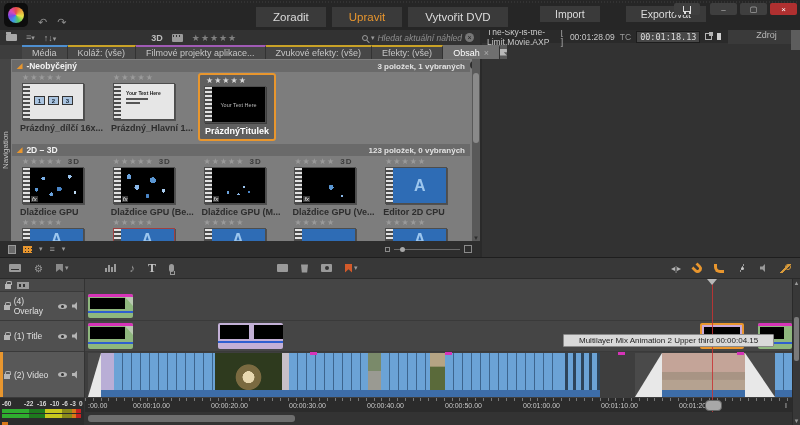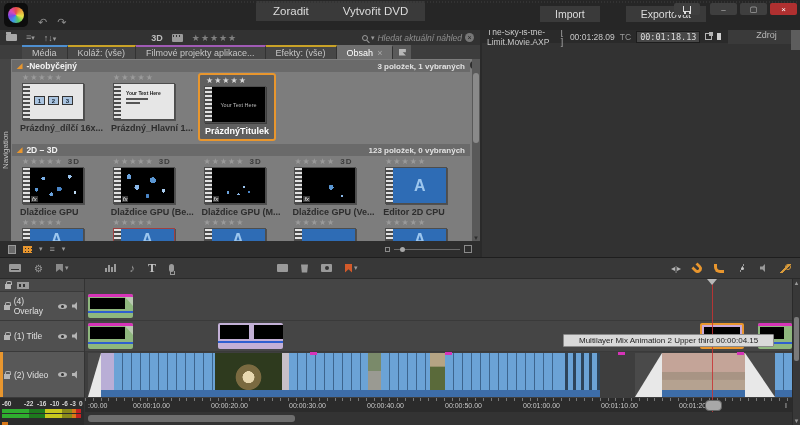--- a/index.html
+++ b/index.html
@@ -7,21 +7,21 @@
 body{width:800px;height:425px;font-family:"Liberation Sans",sans-serif;background:#3a3a3a;overflow:hidden;position:relative;font-size:10px}
 .r{display:flex;align-items:center}
 
 #titlebar{height:30px;background:#262626;position:relative;color:#c9c9c9}
 .logo{position:absolute;left:4px;top:3px;width:24px;height:24px;background:#0d0d0d;border-radius:5px;display:flex;align-items:center;justify-content:center}
 .logo i{width:16px;height:16px;border-radius:50%;background:conic-gradient(#e84a4a,#e8a23a,#e8e24a,#5ac85a,#3a9ae8,#7a4ae8,#d84ab8,#e84a4a)}
 .menus{position:absolute;left:36px;top:3px;display:flex;gap:16px;font-size:10.5px}
 .menus span{cursor:default}
 .helpicon{width:11px;height:11px;border-radius:50%;background:#9a9a9a;color:#222;font-size:8px;font-weight:bold;display:flex;align-items:center;justify-content:center}
 .undoredo{position:absolute;left:38px;top:16px;display:flex;gap:10px;color:#8f8f8f;font-size:11px}
-.modetabs{position:absolute;left:256px;top:1px;display:flex;}
+.modetabs{position:absolute;left:256px;top:7px;display:flex;gap:6px}
 .modetab{background:#3a3a3a;color:#dcdcdc;font-size:11.5px;padding:4px 17px}
 .modetab.active{color:#e8962e}
 .actions{position:absolute;left:540px;top:6px;display:flex;gap:26px}
 .actionbtn{background:#3a3a3a;color:#dcdcdc;font-size:10.5px;padding:2px 15px}
 .winctrl{position:absolute;right:3px;top:3px;display:flex;gap:3px}
 .wbtn{width:27px;height:12px;background:#3f3f3f;color:#c5c5c5;font-size:8px;display:flex;align-items:center;justify-content:center;border-radius:2px}
 .wbtn.close{background:#b03030;color:#fff}
 .cartbtn{position:absolute;right:100px;top:3px;width:26px;height:12px;background:#3f3f3f;border-radius:2px;display:flex;align-items:center;justify-content:center}
 .cart{width:8px;height:6px;border:1px solid #ddd;border-top:none;position:relative}
 .cart::after{content:"";position:absolute;left:0;bottom:-3px;width:2px;height:2px;background:#ddd;box-shadow:5px 0 #ddd}
@@ -239,20 +239,21 @@
 <div id="titlebar">
   <div class="logo">
       <i></i>
     </div>
   <div class="undoredo">
     <span>↶</span>
     <span>↷</span>
   </div>
   <div class="modetabs">
     <span class="modetab">Zoradit</span>
+    <span class="modetab active">Upravit</span>
     <span class="modetab">Vytvořit DVD</span>
   </div>
   <div class="actions">
     <span class="actionbtn">Import</span>
     <span class="actionbtn">Exportovat</span>
   </div>
   <div class="cartbtn">
       <span class="cart"></span>
     </div>
   <div class="winctrl">
@@ -281,20 +282,23 @@
     </div>
     <div class="lib-tabs">
       <span class="ltab" style="border-top-color:#4e8fd0">
           <span>Média</span>
         </span>
       <span class="ltab" style="border-top-color:#c9a227">
           <span>Koláž: (vše)</span>
         </span>
       <span class="ltab" style="border-top-color:#a05bb5">
           <span>Filmové projekty aplikace...</span>
+        </span>
+      <span class="ltab" style="border-top-color:#c9a227">
+          <span>Zvukové efekty: (vše)</span>
         </span>
       <span class="ltab" style="border-top-color:#c9a227">
           <span>Efekty: (vše)</span>
         </span>
       <span class="ltab active">
           <span>Obsah</span>
           <span style="color:#aaa">×</span>
         </span>
       <span class="pintab">
           <span class="pin"></span>

